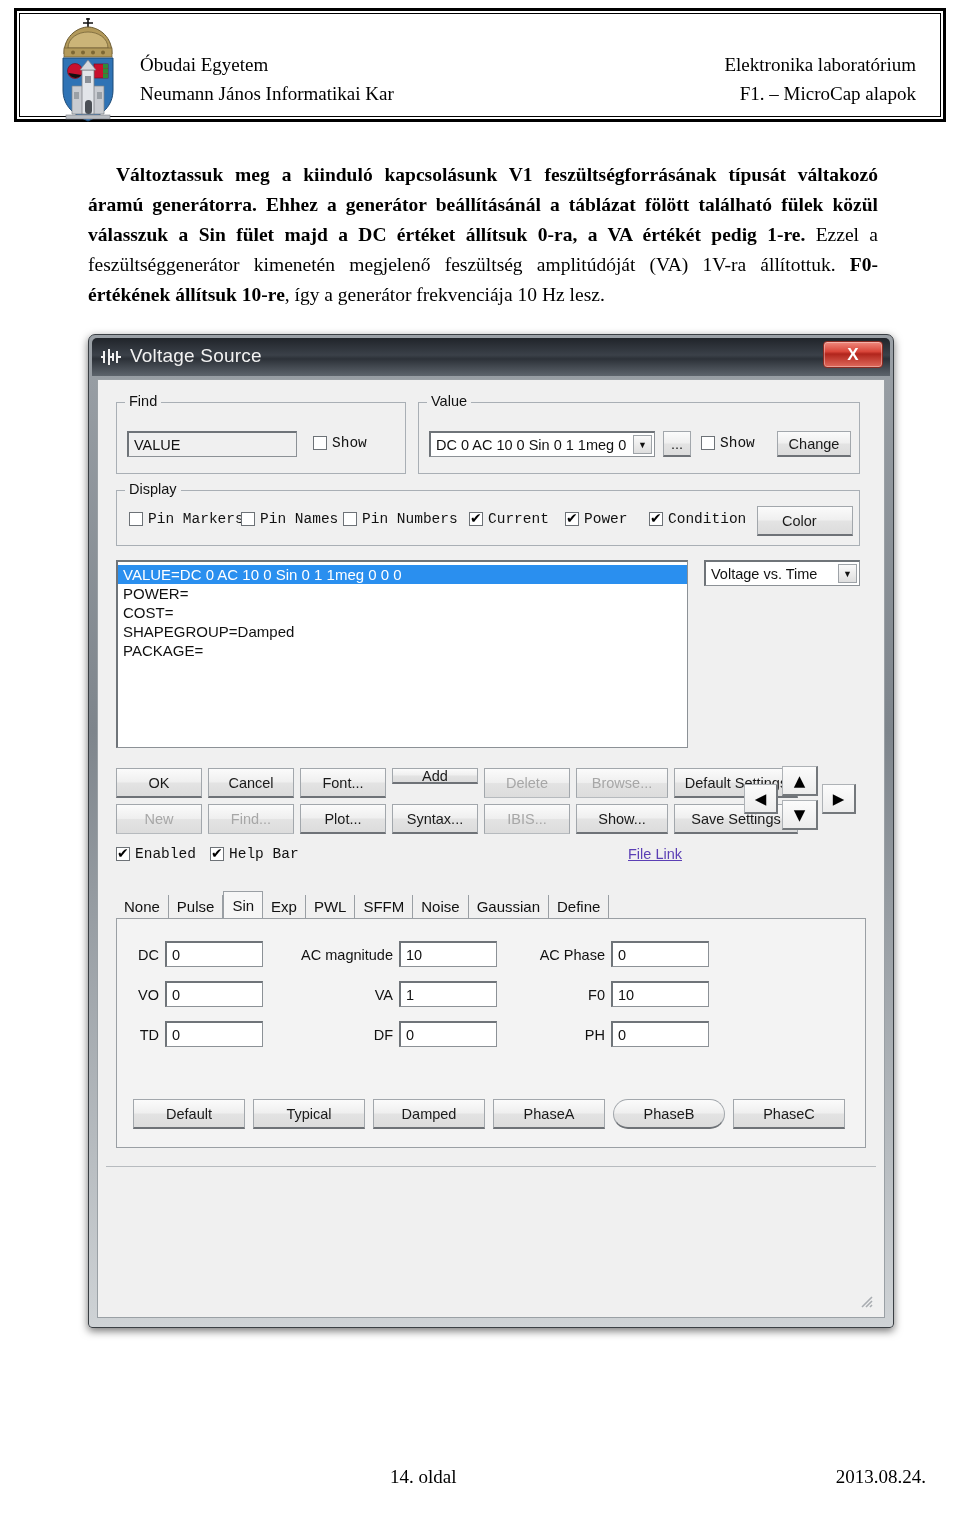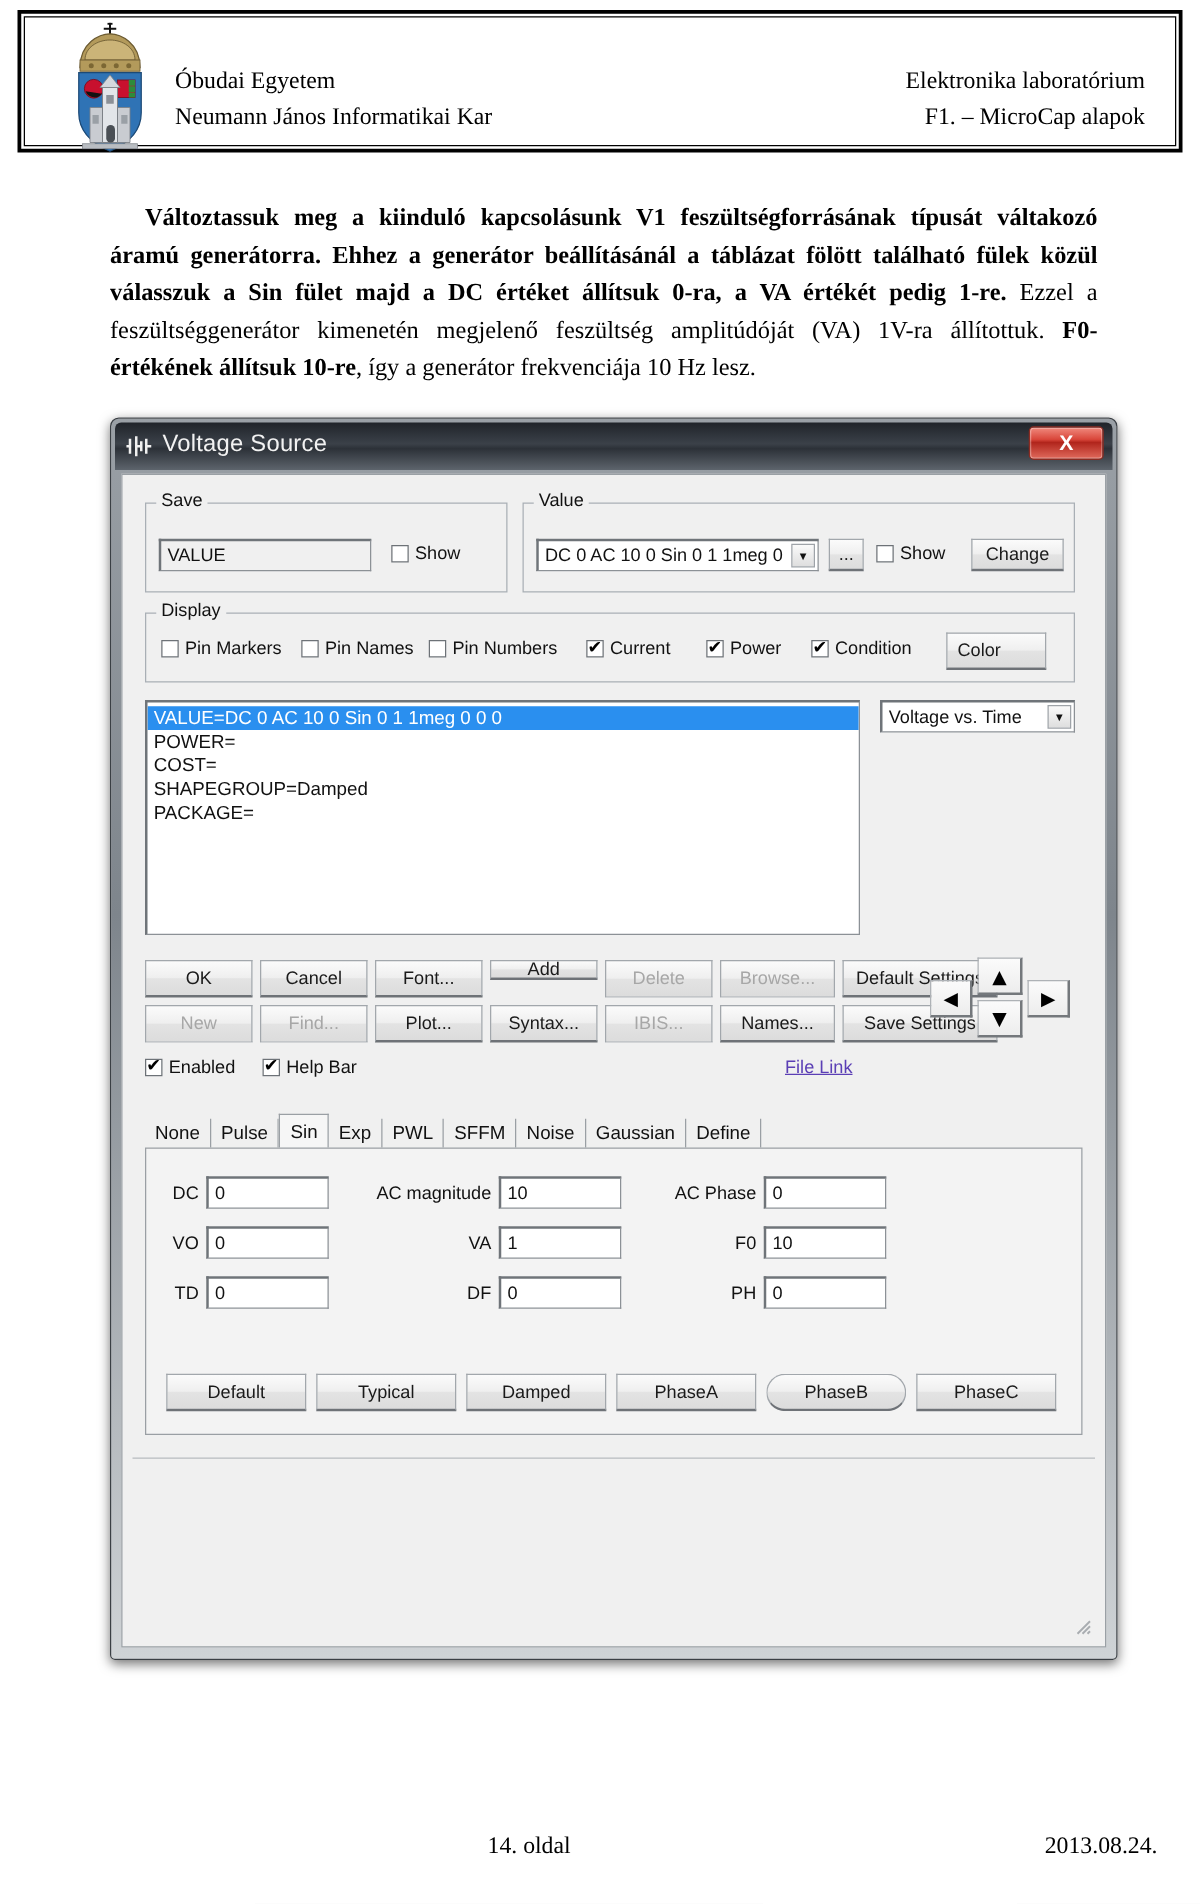--- a/index.html
+++ b/index.html
@@ -75,21 +75,21 @@
 
   .txtfield {
     position:absolute; background:#fff;
     border:1px solid #8c9196; border-top:2px solid #6f7479; border-left:2px solid #6f7479;
     font-family:"Liberation Sans",sans-serif; font-size:14.5px; color:#111;
     display:flex; align-items:center; padding-left:5px;
   }
   .txtfield.readonly { background:#f0f0f0; }
 
   .cbx { position:absolute; display:flex; align-items:center; gap:5px;
-         font-family:Liberation Sans, sans-serif; font-size:14.5px; color:#111; white-space:nowrap;}
+         font-family:Liberation Mono, monospace; font-size:14.5px; color:#111; white-space:nowrap;}
   .box { width:14px; height:14px; background:#fff; border:1px solid #6d7277;
          position:relative; flex:0 0 auto; }
   .box.checked::after{
     content:"✔"; position:absolute; left:0px; top:-4px; font-size:14px; color:#000;
     font-family:"DejaVu Sans", sans-serif; line-height:18px;
   }
 
   .btn {
     position:absolute;
     background: linear-gradient(180deg,#fbfbfb 0%,#efefef 48%,#e3e3e3 52%,#dcdcdc 100%);
@@ -213,21 +213,21 @@
       <path d="M3 5 L3 17 M8 3 L8 19 M12 7 L12 15 M16 5 L16 17" stroke="#f0f0f0" stroke-width="2" fill="none"></path>
       <path d="M8 11 L12 11 M16 11 L20 11 M0 11 L3 11" stroke="#f0f0f0" stroke-width="2" fill="none"></path>
     </svg>
     <div id="title-text">Voltage Source</div>
     <div id="close-btn">X</div>
   </div>
 
   <div id="dlg-body">
 
     <div class="group" style="left:18px; top:22px; width:290px; height:72px;">
-      <span class="legend">Save</span>
+      <span class="legend">Find</span>
       <div class="txtfield readonly" style="left:10px; top:28px; width:170px; height:26px;">VALUE</div>
       <div class="cbx" style="left:196px; top:32px;">
         <span class="box"></span>
         <span>Show</span>
       </div>
     </div>
 
     <div class="group" style="left:320px; top:22px; width:442px; height:72px;">
       <span class="legend">Value</span>
       <div class="combo" style="left:10px; top:28px; width:226px; height:26px;">
@@ -261,21 +261,21 @@
           <span>Current</span>
         </div>
       <div class="cbx" style="left:448px; top:20px;">
           <span class="box checked"></span>
           <span>Power</span>
         </div>
       <div class="cbx" style="left:532px; top:20px;">
           <span class="box checked"></span>
           <span>Condition</span>
         </div>
-      <div class="btn" style="left:640px; top:15px; width:80px; height:30px; justify-content:flex-start; padding-left:8px;">Color</div>
+      <div class="btn" style="left:640px; top:15px; width:96px; height:30px; justify-content:flex-start; padding-left:24px;">Color</div>
     </div>
 
     <div id="proplist" style="left:18px; top:180px; width:572px; height:188px;">
       <div class="row sel">VALUE=DC 0 AC 10 0 Sin 0 1 1meg 0 0 0</div>
       <div class="row">POWER=</div>
       <div class="row">COST=</div>
       <div class="row">SHAPEGROUP=Damped</div>
       <div class="row">PACKAGE=</div>
     </div>
 
@@ -315,21 +315,21 @@
     <div class="btn" style="left:202px; top:424px; width:86px; height:30px;">
         <span>Plot...</span>
       </div>
     <div class="btn" style="left:294px; top:424px; width:86px; height:30px;">
         <span>Syntax...</span>
       </div>
     <div class="btn disabled" style="left:386px; top:424px; width:86px; height:30px;">
         <span>IBIS...</span>
       </div>
     <div class="btn" style="left:478px; top:424px; width:92px; height:30px;">
-        <span>Names...</span>
+        <span>Show...</span>
       </div>
     <div class="btn" style="left:576px; top:424px; width:124px; height:30px;">
         <span>Save Settings</span>
       </div>
 
     <div class="arrowbtn" style="left:684px; top:386px; width:36px; height:30px;">
         <span>▲</span>
       </div>
     <div class="arrowbtn" style="left:684px; top:420px; width:36px; height:30px;">
         <span>▼</span>

